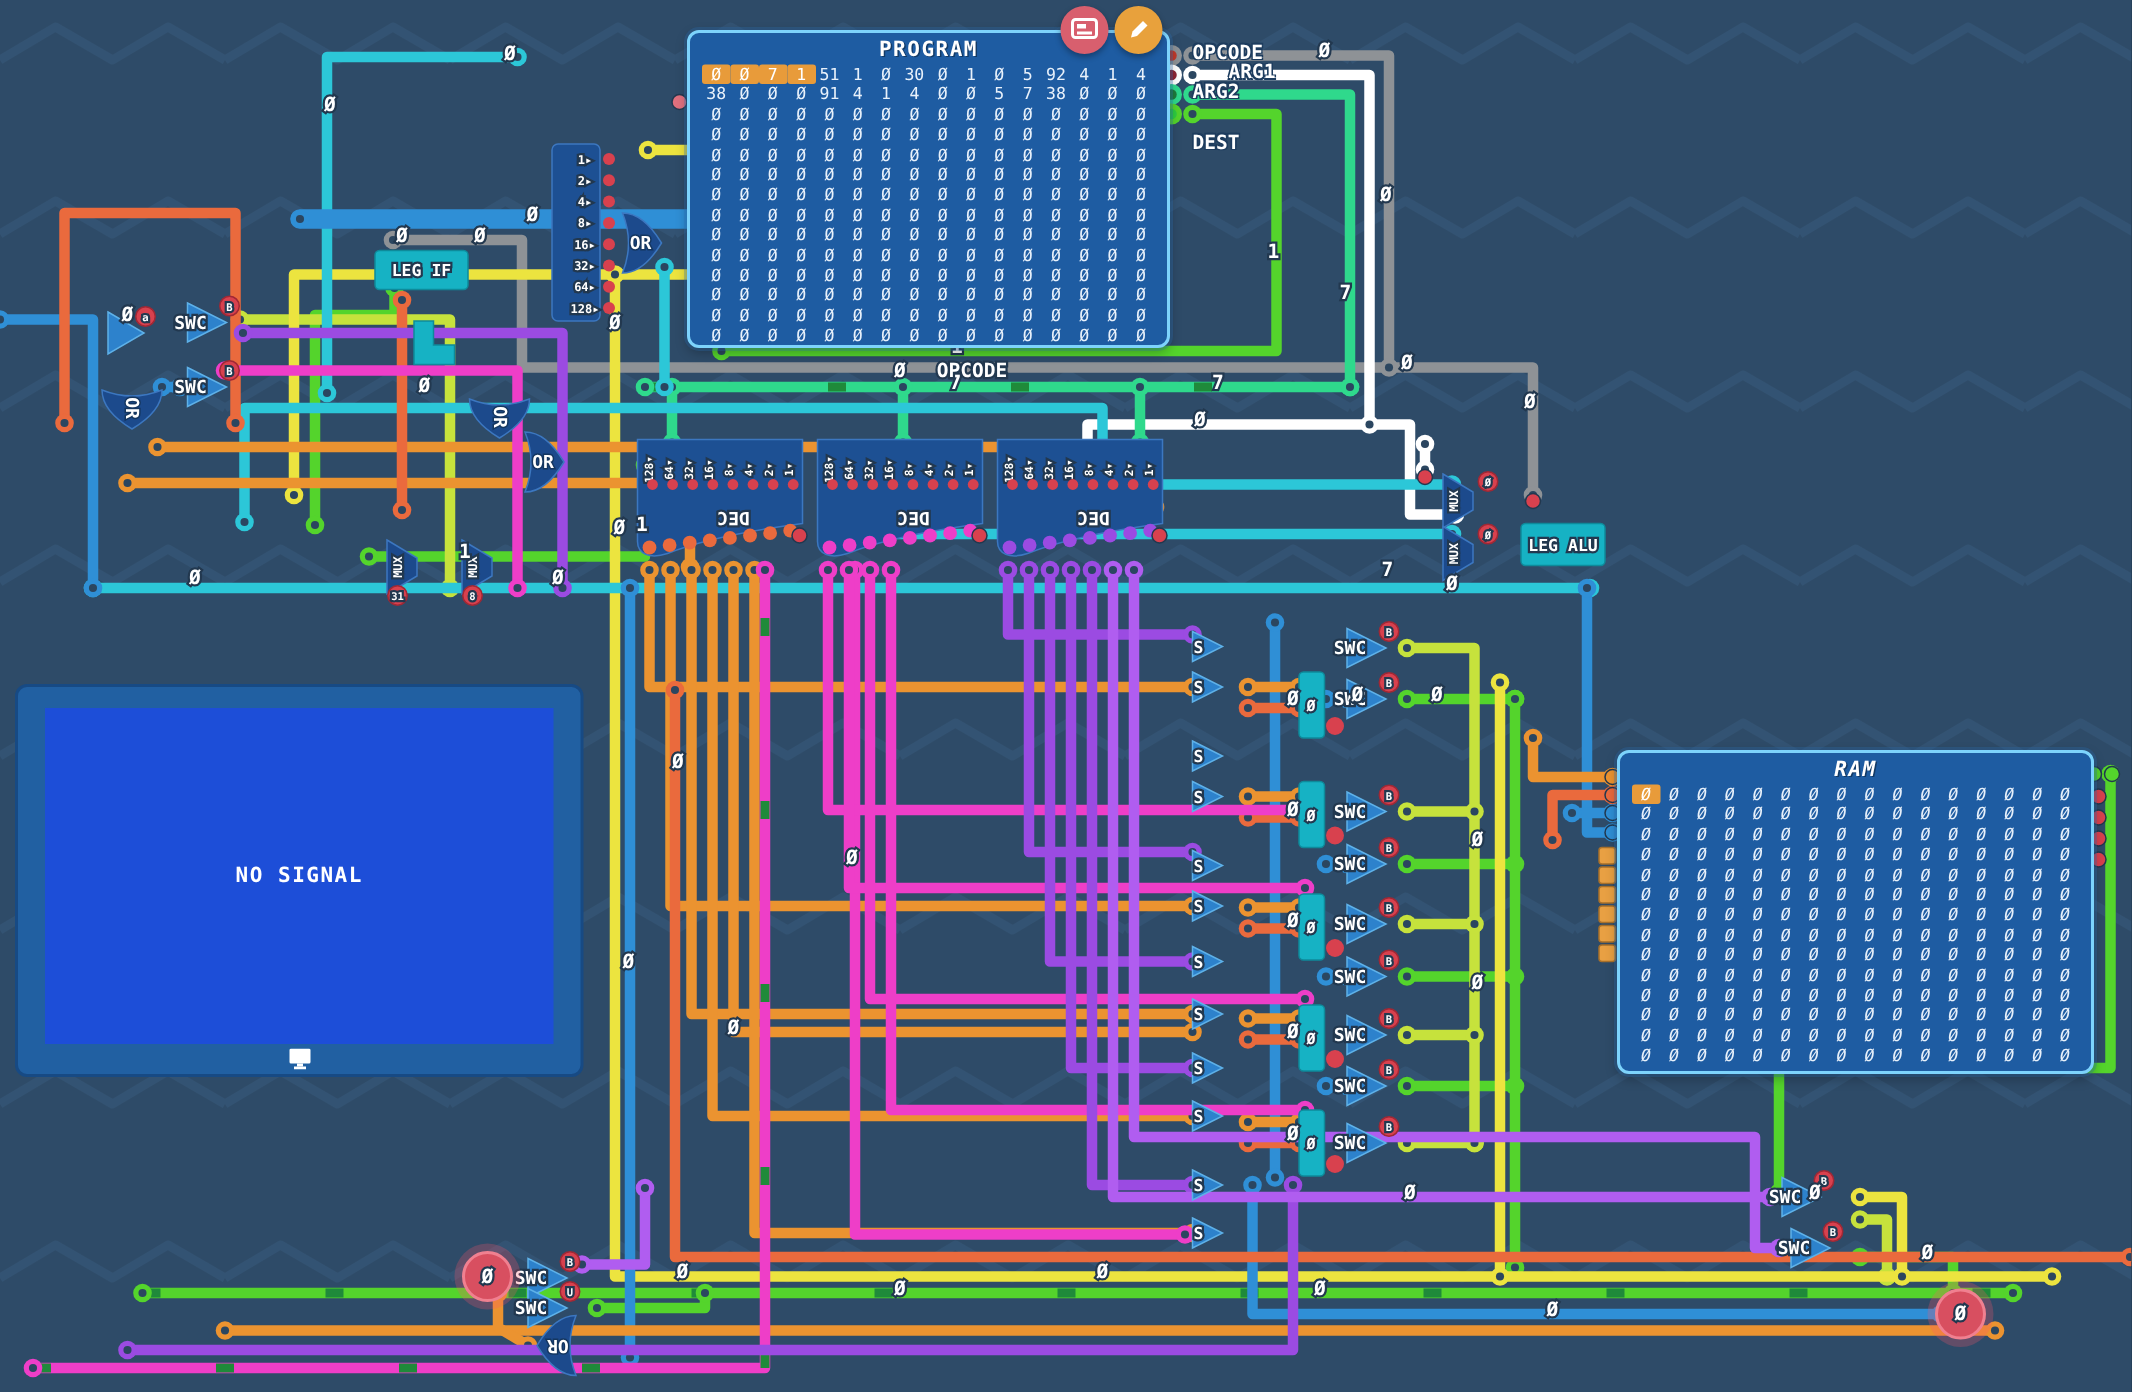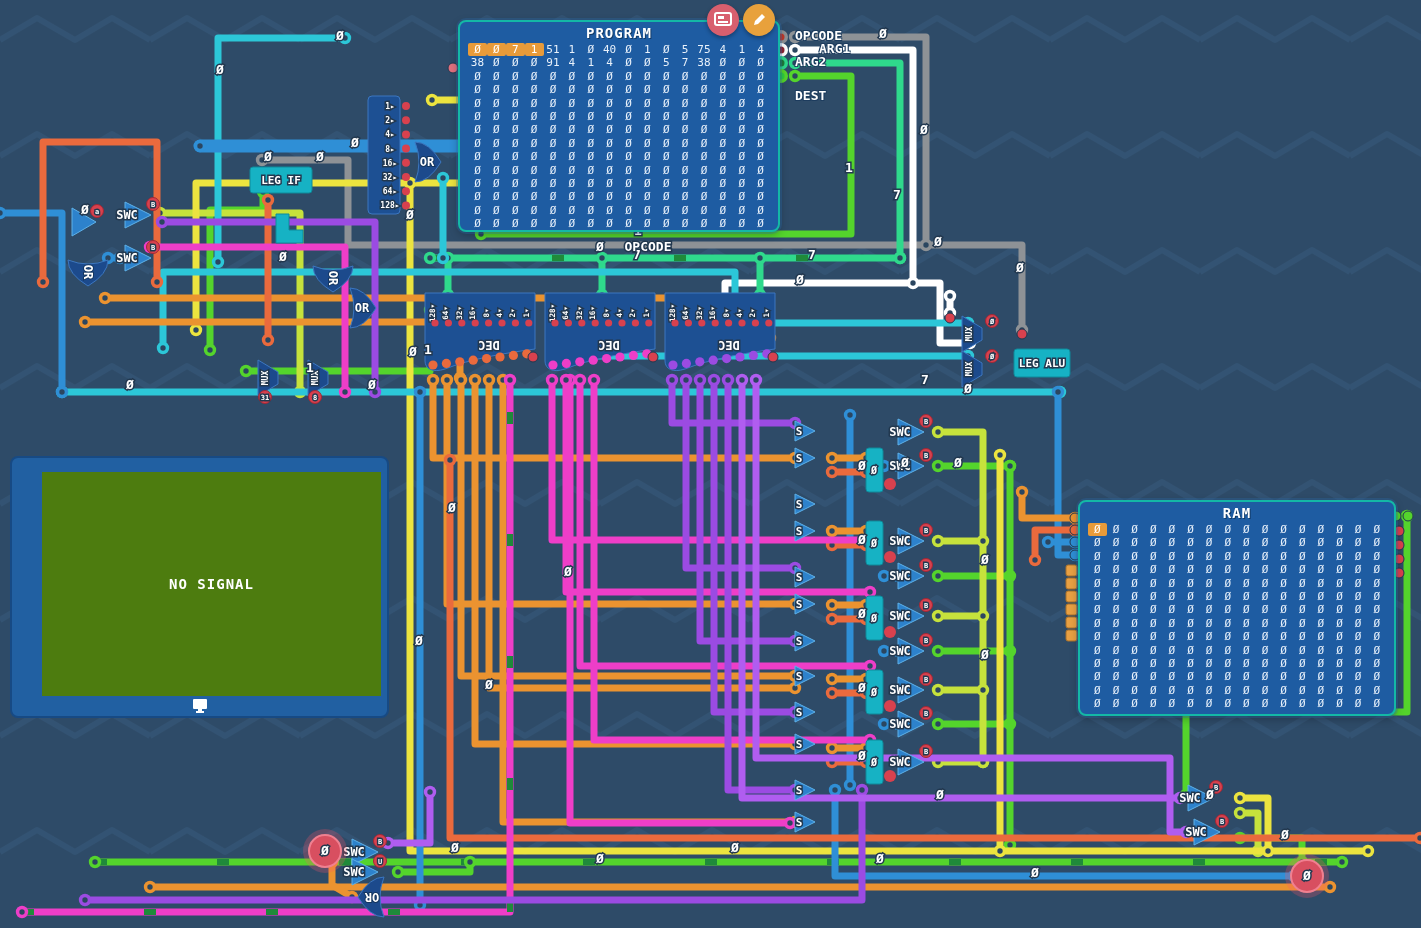--- a/index.html
+++ b/index.html
@@ -1,31 +1,31 @@
 <!DOCTYPE html>
 <html><head>
 <meta charset="utf-8">
 <style>
   html,body{margin:0;padding:0;background:#22384f;}
   #stage{position:relative;width:1421px;height:928px;overflow:hidden;
     background:#2e4b68;font-family:"DejaVu Sans Mono",monospace;}
   svg text{font-family:"DejaVu Sans Mono",monospace;}
   #wires{position:absolute;left:0;top:0;}
-  .mem{position:absolute;background:#1e5ca2;border:2px solid #14b8a6;border-radius:8px;
+  .mem{position:absolute;background:#1e5ca2;border:2px solid #7dd3fc;border-radius:8px;
     box-shadow:0 0 0 2px #2a6cb04d, 0 3px 8px #0004;}
   .mem-title{text-align:center;color:#fff;font-weight:bold;font-size:14px;letter-spacing:1px;
     padding-top:3px;text-shadow:1px 1px 0 #123a66;}
   .mem-grid{display:grid;margin:2px 8px 4px 8px;}
   .mem-grid span{color:#e8f1fb;font-size:11px;text-align:center;line-height:13.4px;}
   .mem-grid span.hl{background:#e89b3a;color:#fff;border-radius:2px;}
   .circ-btn{position:absolute;width:32px;height:32px;border-radius:50%;
     display:flex;align-items:center;justify-content:center;color:#fff;
     box-shadow:0 2px 4px #0005;cursor:pointer;}
   #monitor{position:absolute;background:#2160a2;border:2px solid #174a84;border-radius:8px;}
-  #monitor .screen{position:absolute;background:#4d7c0f;display:flex;align-items:center;justify-content:center;margin-left:12px;}
+  #monitor .screen{position:absolute;background:#1d4ed8;display:flex;align-items:center;justify-content:center;}
   #monitor .screen span{color:#fff;font-size:14px;font-weight:bold;letter-spacing:1px;}
   #monitor .bezel{position:absolute;left:0;right:0;bottom:0;height:20px;
     display:flex;align-items:center;justify-content:center;}
   .io-label{position:absolute;color:#fff;font-weight:bold;font-size:13px;
     text-shadow:1px 1px 0 #1d3c5e,-1px -1px 0 #1d3c5e,1px -1px 0 #1d3c5e,-1px 1px 0 #1d3c5e;}
 </style>
 </head>
 <body>
 
 <div id="stage">
@@ -833,26 +833,26 @@
   <div class="mem" id="program" style="left:458px;top:20px;width:318px;height:208px;">
     <div class="mem-title">PROGRAM</div>
     <div class="mem-grid" id="program-grid" style="grid-template-columns: repeat(16, 1fr);">
         <span class="hl">Ø</span>
         <span class="hl">Ø</span>
         <span class="hl">7</span>
         <span class="hl">1</span>
         <span>51</span>
         <span>1</span>
         <span>Ø</span>
-        <span>40</span>
+        <span>30</span>
         <span>Ø</span>
         <span>1</span>
         <span>Ø</span>
         <span>5</span>
-        <span>75</span>
+        <span>92</span>
         <span>4</span>
         <span>1</span>
         <span>4</span>
         <span>38</span>
         <span>Ø</span>
         <span>Ø</span>
         <span>Ø</span>
         <span>91</span>
         <span>4</span>
         <span>1</span>
@@ -1053,21 +1053,21 @@
         <span>Ø</span>
         <span>Ø</span>
         <span>Ø</span>
         <span>Ø</span>
         <span>Ø</span>
         <span>Ø</span>
         <span>Ø</span>
       </div>
   </div>
 
-  <div class="mem" id="ram" style="left:1078px;top:500px;width:314px;height:212px;">
+  <div class="mem" id="ram" style="left:1078px;top:500px;width:314px;height:212px;font-style:italic;">
     <div class="mem-title">RAM</div>
     <div class="mem-grid" id="ram-grid" style="grid-template-columns: repeat(16, 1fr);">
         <span class="hl">Ø</span>
         <span>Ø</span>
         <span>Ø</span>
         <span>Ø</span>
         <span>Ø</span>
         <span>Ø</span>
         <span>Ø</span>
         <span>Ø</span>

